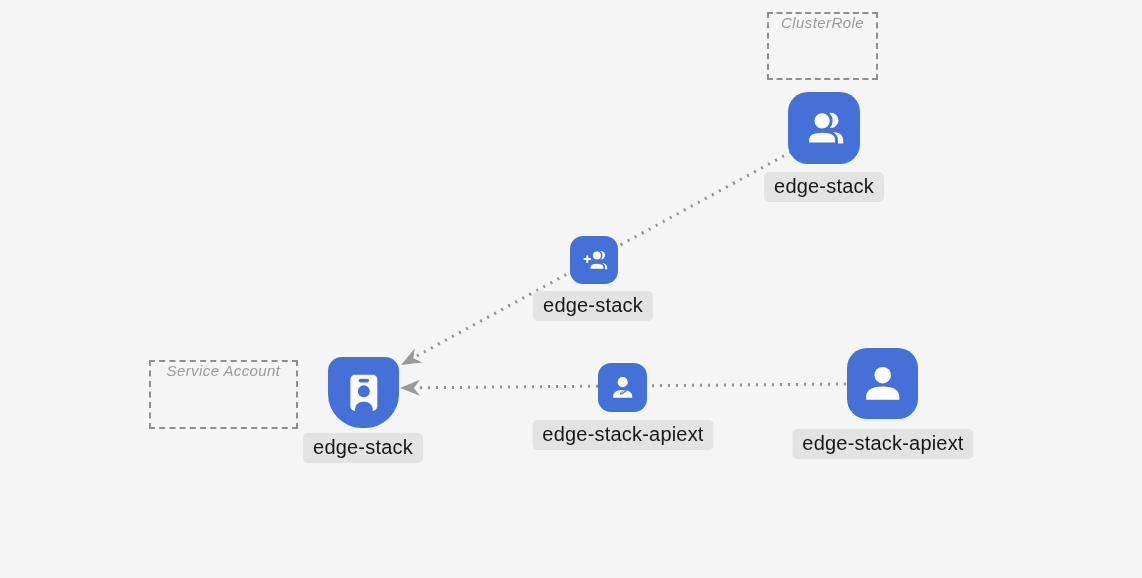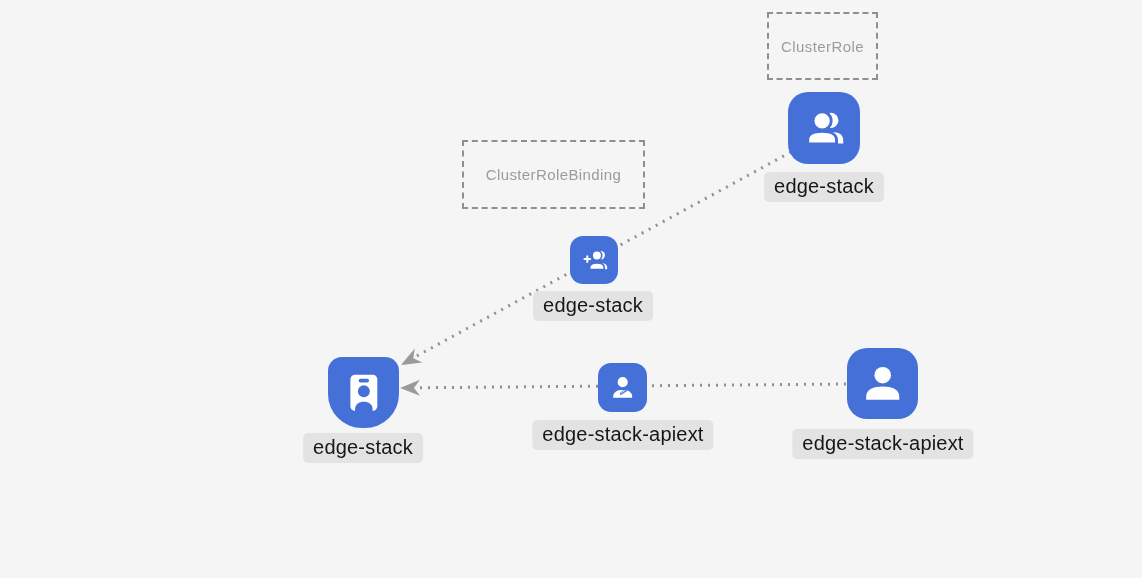--- a/index.html
+++ b/index.html
@@ -8,23 +8,24 @@
     width: 1142px; height: 578px;
     background: var(--background, #f5f5f6);
     font-family: "Liberation Sans", sans-serif;
     overflow: hidden;
   }
   .edges { position: absolute; left: 0; top: 0; z-index: 1; }
 
   .kind-box {
     position: absolute;
     border: 2px dashed var(--box_border, #8f8f8f);
-    display: flex; align-items: center; justify-content: center;
+    display: flex; justify-content: center;
     box-sizing: border-box;
     z-index: 0;
+    font-style: italic;
   }
   .kind-label {
     color: var(--box_text, #9b9b9b);
     font-size: 15px;
     letter-spacing: 0.4px;
     white-space: nowrap;
   }
   .box-clusterrole        { left: 767px; top: 12px;  width: 111px; height: 68px; }
   .box-clusterrolebinding { left: 462px; top: 140px; width: 183px; height: 69px; }
   .box-serviceaccount     { left: 149px; top: 360px; width: 149px; height: 69px; }
@@ -72,22 +73,22 @@
     <line x1="791" y1="152" x2="413" y2="358" stroke="var(--line_color, #909090)" stroke-width="3" stroke-dasharray="2 6"></line>
     <polygon points="0,0 -20,-8 -14,0 -20,8" transform="translate(401,365) rotate(151.4)" fill="var(--arrow_color, #9a9a9a)"></polygon>
 
     <line x1="846" y1="384" x2="414" y2="387.8" stroke="var(--line_color, #909090)" stroke-width="3" stroke-dasharray="2 6"></line>
     <polygon points="0,0 -20,-8 -14,0 -20,8" transform="translate(400,388) rotate(179.5)" fill="var(--arrow_color, #9a9a9a)"></polygon>
   </svg>
 
   <div class="kind-box box-clusterrole">
     <span class="kind-label">ClusterRole</span>
   </div>
-  <div class="kind-box box-clusterrolebinding">
-    <span class="kind-label">ClusterRoleBinding</span>
+  <div class="kind-box box-serviceaccount">
+    <span class="kind-label">Service Account</span>
   </div>
 
   <div class="node icon-clusterrole">
     <svg viewBox="0 0 48 48">
       <circle cx="31" cy="16" r="8" fill="#fff"></circle>
       <path d="M24 40 v-3 c0 -5.5 4 -8.5 10 -8.5 s10 3 10 8.5 v3 z" fill="#fff"></path>
       <circle cx="22" cy="16.5" r="9.5" fill="#fff" stroke="var(--accent_blue, #4470d8)" stroke-width="3"></circle>
       <path d="M7 40.5 v-4 c0 -6 6.5 -9 15 -9 s15 3 15 9 v4 z" fill="#fff" stroke="var(--accent_blue, #4470d8)" stroke-width="3"></path>
     </svg>
   </div>

